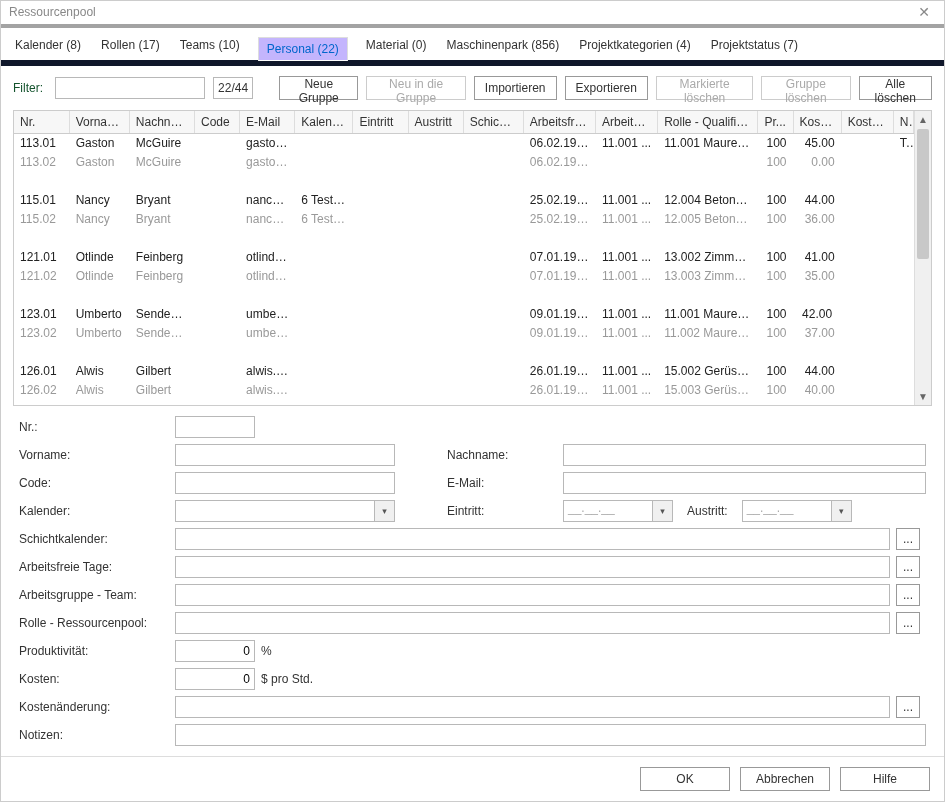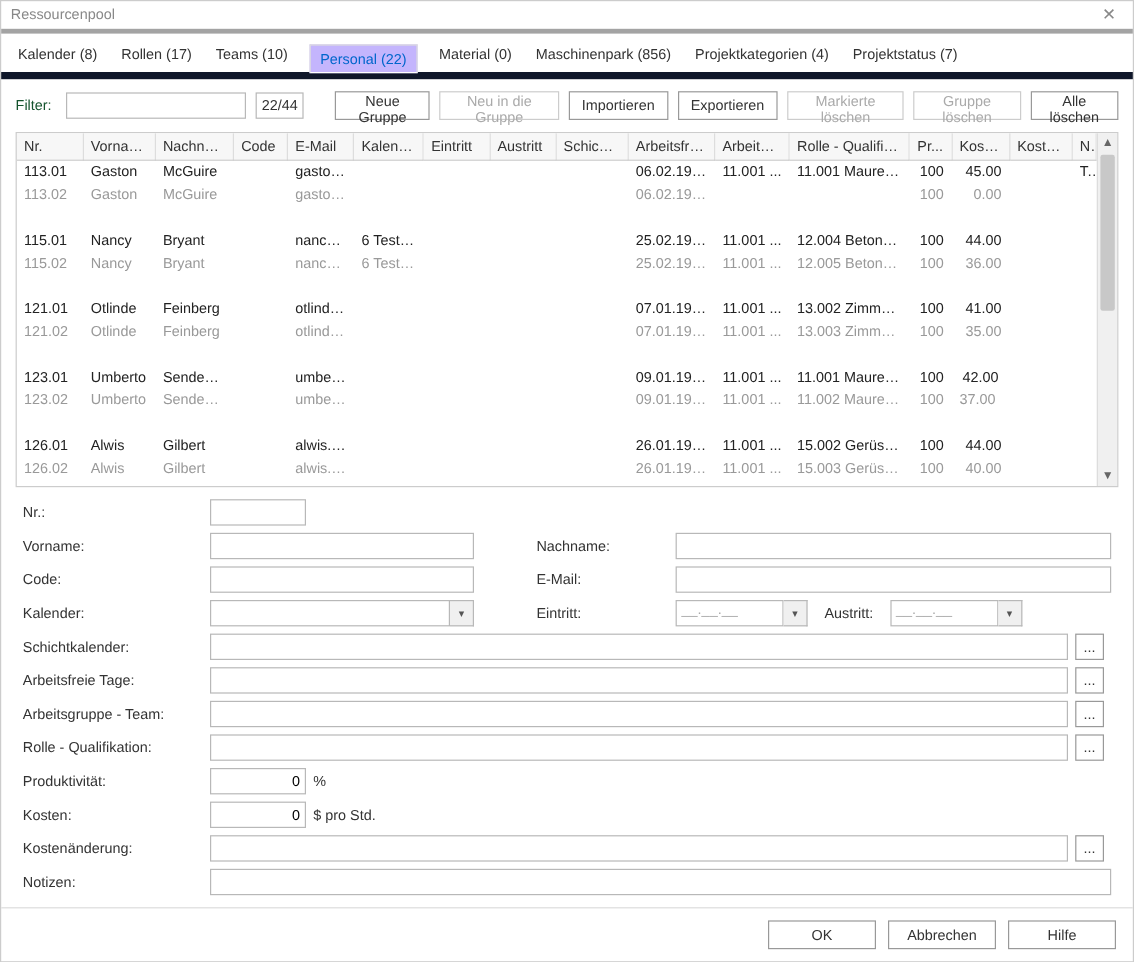--- a/index.html
+++ b/index.html
@@ -465,21 +465,21 @@
               <td></td>
               <td>umbert...</td>
               <td></td>
               <td></td>
               <td></td>
               <td></td>
               <td>09.01.19;1...</td>
               <td>11.001 ...</td>
               <td>11.002 Maurer ...</td>
               <td style="text-align: right;">100</td>
-              <td style="text-align: left;">37.00</td>
+              <td style="text-align: right;">37.00</td>
               <td></td>
               <td></td>
             </tr>
             <tr class="blank">
               <td></td>
               <td></td>
               <td></td>
               <td></td>
               <td></td>
               <td></td>
@@ -584,21 +584,21 @@
     <div class="dotbtn dotcell">...</div>
 
     <label>Arbeitsfreie Tage:</label>
     <input type="text" class="txt full" style="">
     <div class="dotbtn dotcell">...</div>
 
     <label>Arbeitsgruppe - Team:</label>
     <input type="text" class="txt full" style="">
     <div class="dotbtn dotcell">...</div>
 
-    <label>Rolle - Qualifikation:</label>
+    <label>Rolle - Ressourcenpool:</label>
     <input type="text" class="txt full" style="">
     <div class="dotbtn dotcell">...</div>
 
     <label>Produktivität:</label>
     <div style="display:flex;align-items:center;grid-column:2/7">
       <input type="text" class="txt small-input" value="0" style="">
       <span class="unit">%</span>
     </div>
 
     <label>Kosten:</label>

